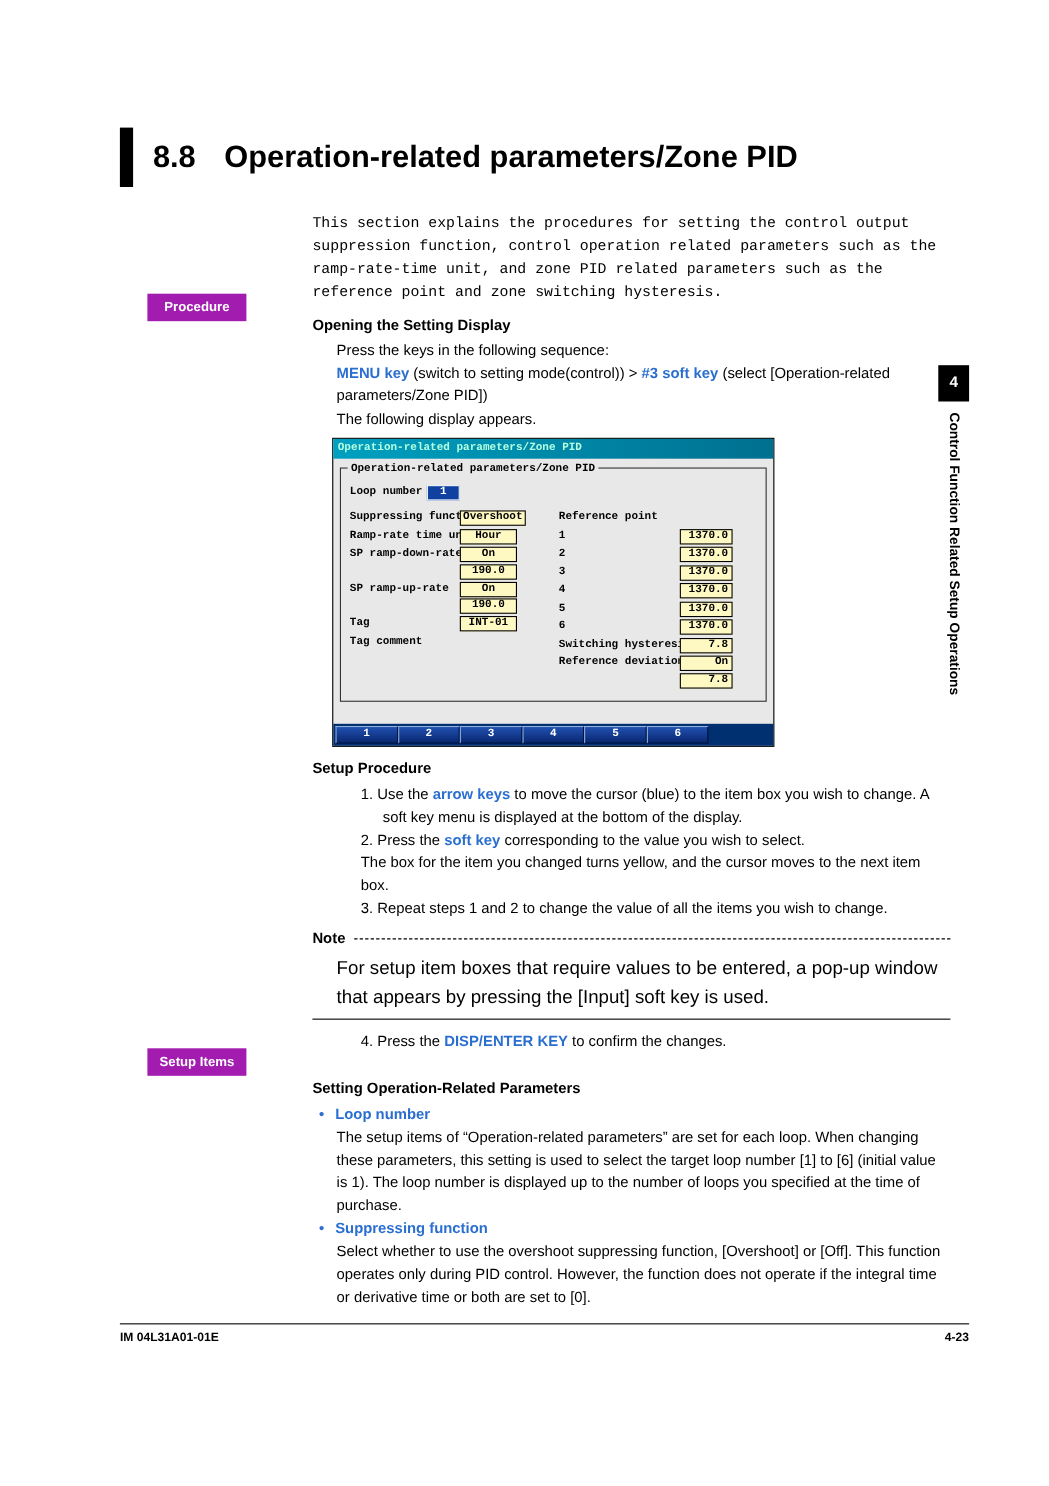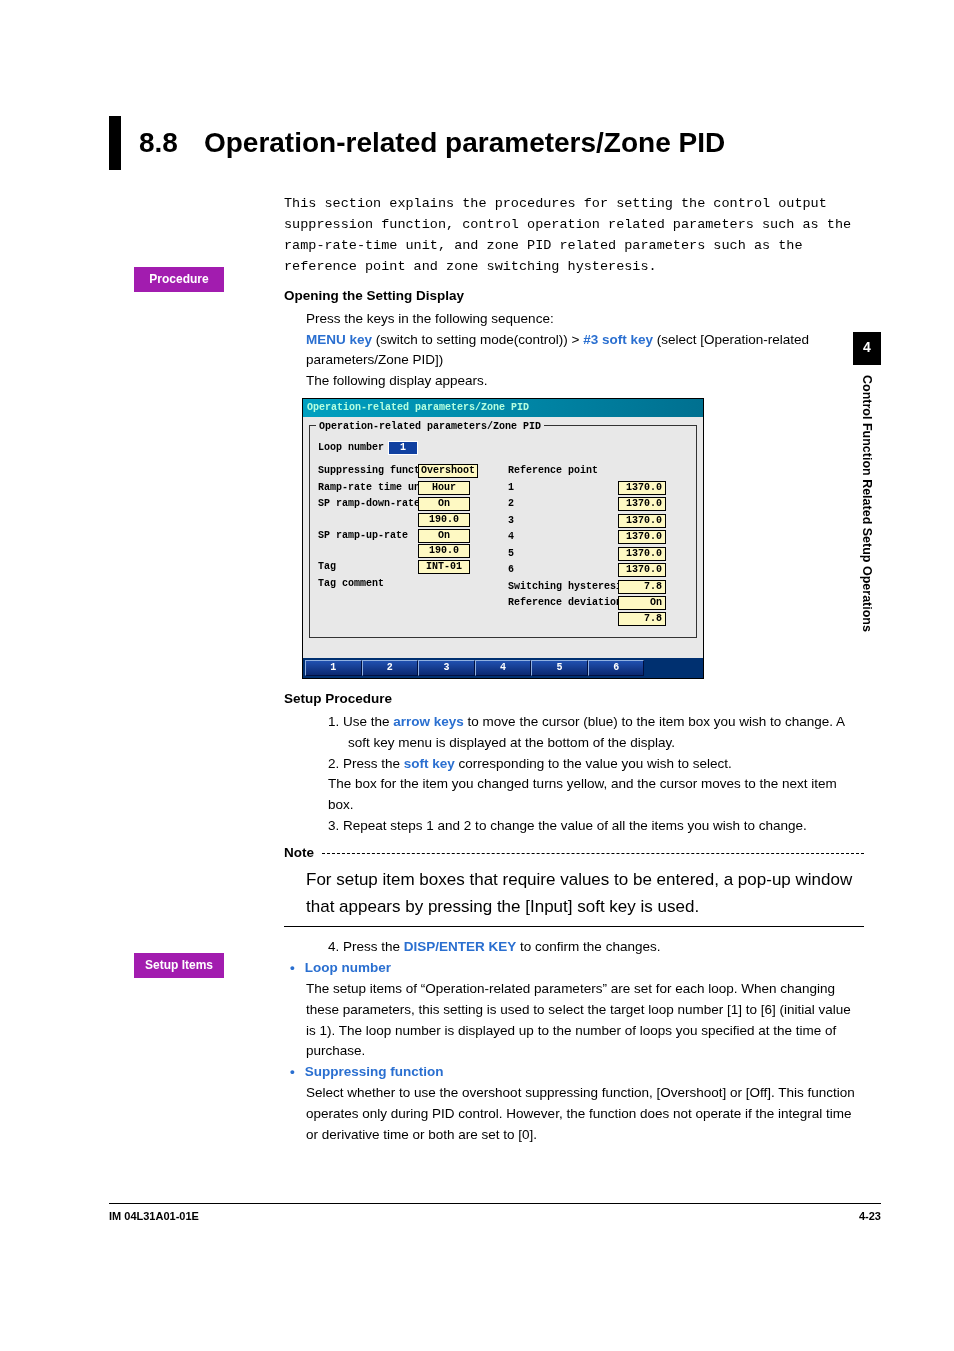--- a/index.html
+++ b/index.html
@@ -319,20 +319,21 @@
     <span class="note-word">Note</span>
     <span class="note-dash"></span>
   </div>
   <p class="note-text">For setup item boxes that require values to be entered, a pop-up window that appears by pressing the [Input] soft key is used.</p>
   <div class="note-after"></div>
 
   <p class="indent2">
     <span>4.</span>&nbsp;<span>Press the </span><span class="blue">DISP/ENTER KEY</span><span> to confirm the changes.</span>
   </p>
 
+  <p class="h3" style="margin-top:22px;">Setting Operation-Related Parameters</p>
 
   <div class="bullet-row">
     <span class="bullet-dot">•</span>
     <span class="blue">Loop number</span>
   </div>
   <p class="indent1">The setup items of “Operation-related parameters” are set for each loop.  When changing these parameters, this setting is used to select the target loop number [1] to [6] (initial value is 1).  The loop number is displayed up to the number of loops you specified at the time of purchase.</p>
 
   <div class="bullet-row">
     <span class="bullet-dot">•</span>
     <span class="blue">Suppressing function</span>

